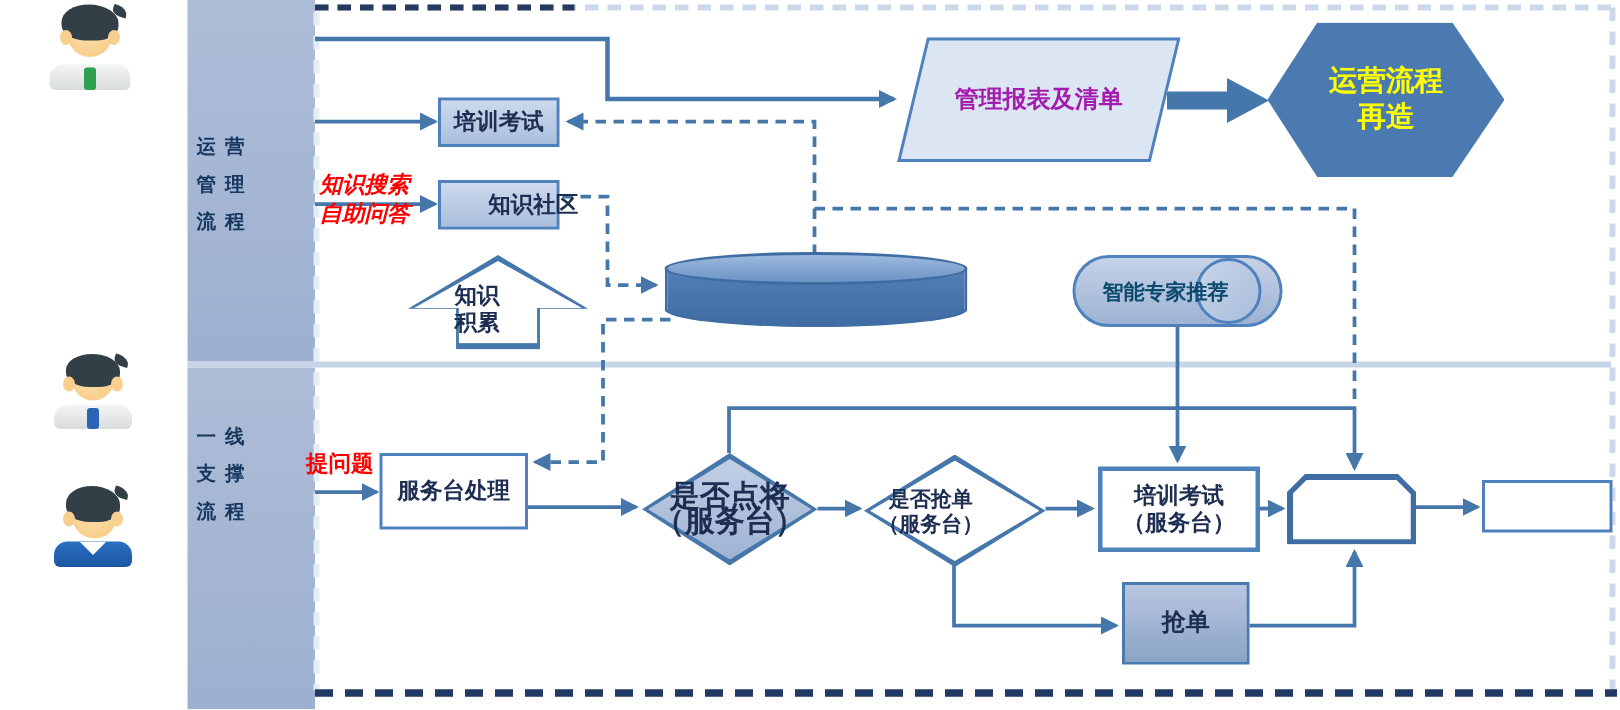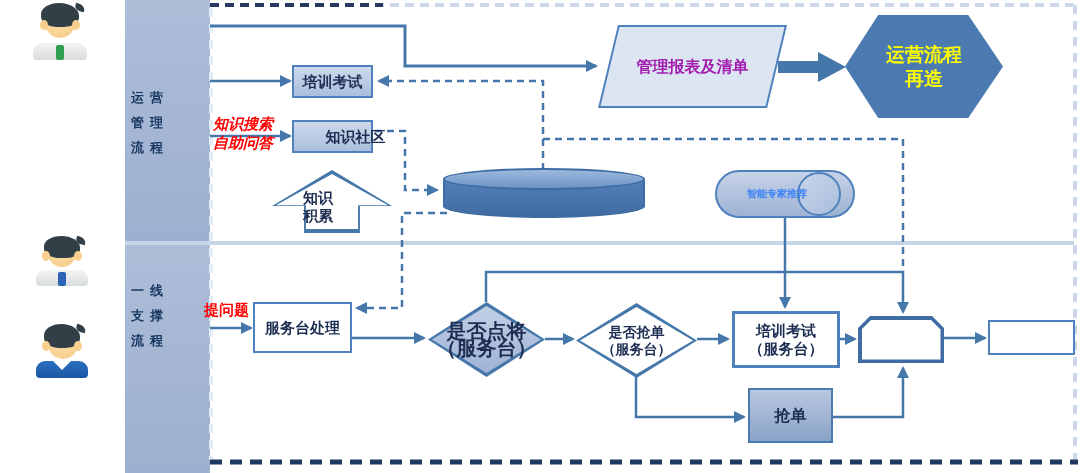--- a/index.html
+++ b/index.html
@@ -171,21 +171,21 @@
 
   <div class="node hex" style="left:845px;top:15px;width:158px;height:103px;"></div>
   <div class="label" style="left:845px;top:15px;width:158px;height:103px;color:#ffff00;font-size:19px;line-height:24px;">
     <span>运营流程</span>
     <span>再造</span>
   </div>
 
   <div class="node stadium" style="left:715px;top:170px;width:140px;height:48px;">
     <div class="cap"></div>
   </div>
-  <div class="label" style="left:722px;top:170px;width:110px;height:48px;font-size:10px;color:#3b82f6;">
+  <div class="label" style="left:722px;top:170px;width:110px;height:48px;font-size:14px;color:#0c4a6e;">
     <span>智能专家推荐</span>
   </div>
 
   <div class="node whitebox" style="left:253px;top:302px;width:99px;height:51px;"></div>
   <div class="label" style="left:253px;top:302px;width:99px;height:51px;">
     <span>服务台处理</span>
   </div>
 
   <div class="node" style="left:428px;top:302px;width:117px;height:75px;">
     <div class="diamond-outer"></div>
@@ -193,21 +193,21 @@
   </div>
   <div class="label" style="left:428px;top:302px;width:117px;height:75px;font-size:20px;line-height:17px;">
     <span>是否点将</span>
     <span>（服务台）</span>
   </div>
 
   <div class="node" style="left:576px;top:303px;width:121px;height:75px;">
     <div class="diamond-outer"></div>
     <div class="diamond-inner d-white"></div>
   </div>
-  <div class="label" style="left:576px;top:303px;width:121px;height:75px;font-size:14px;line-height:17px;">
+  <div class="label" style="left:560px;top:303px;width:121px;height:75px;font-size:14px;line-height:17px;">
     <span>是否抢单</span>
     <span>（服务台）</span>
   </div>
 
   <div class="node whitebox" style="left:732px;top:311px;width:108px;height:57px;border-width:3px;"></div>
   <div class="label" style="left:732px;top:311px;width:108px;height:57px;">
     <span>培训考试</span>
     <span>（服务台）</span>
   </div>
 

